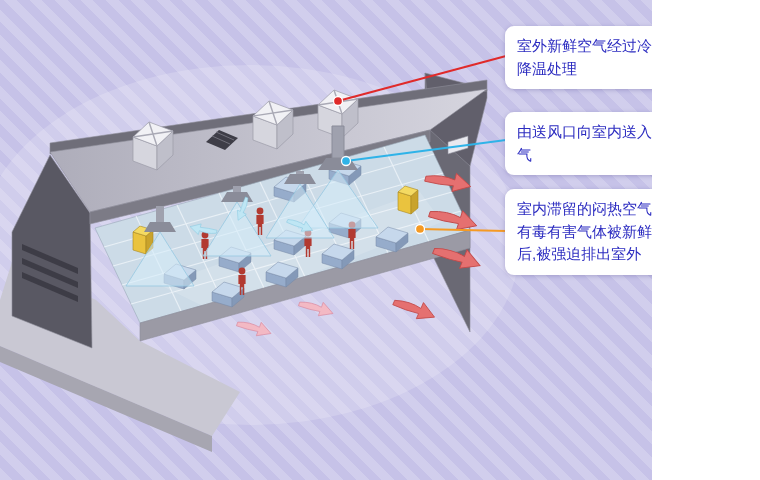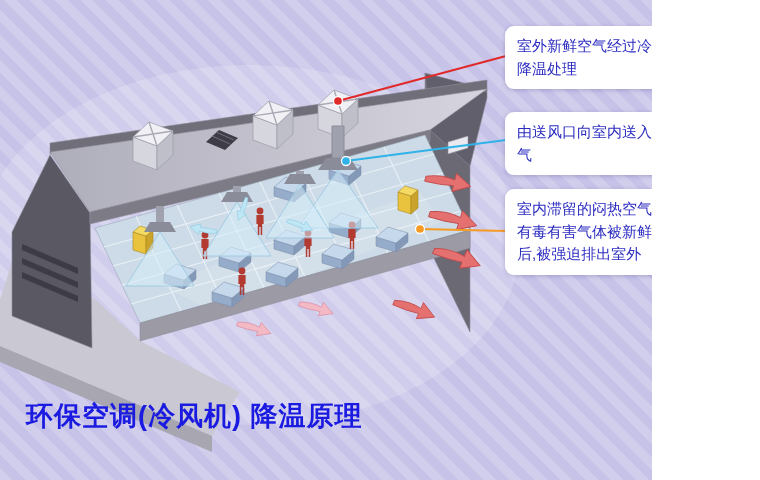--- a/index.html
+++ b/index.html
@@ -181,14 +181,13 @@
   <div class="callout" style="top:26px">
     <p>室外新鲜空气经过冷风机的过滤降温处理</p>
   </div>
   <div class="callout" style="top:189px">
     <p>室内滞留的闷热空气、异味粉尘,有毒有害气体被新鲜的空气稀释后,被强迫排出室外</p>
   </div>
   <div class="callout" style="top:112px">
     <p>由送风口向室内送入新鲜的冷空气</p>
   </div>
 
-  <h1 class="title">环保空调(冷风机) 降温原理</h1>
 </div>
 
 </body></html>

